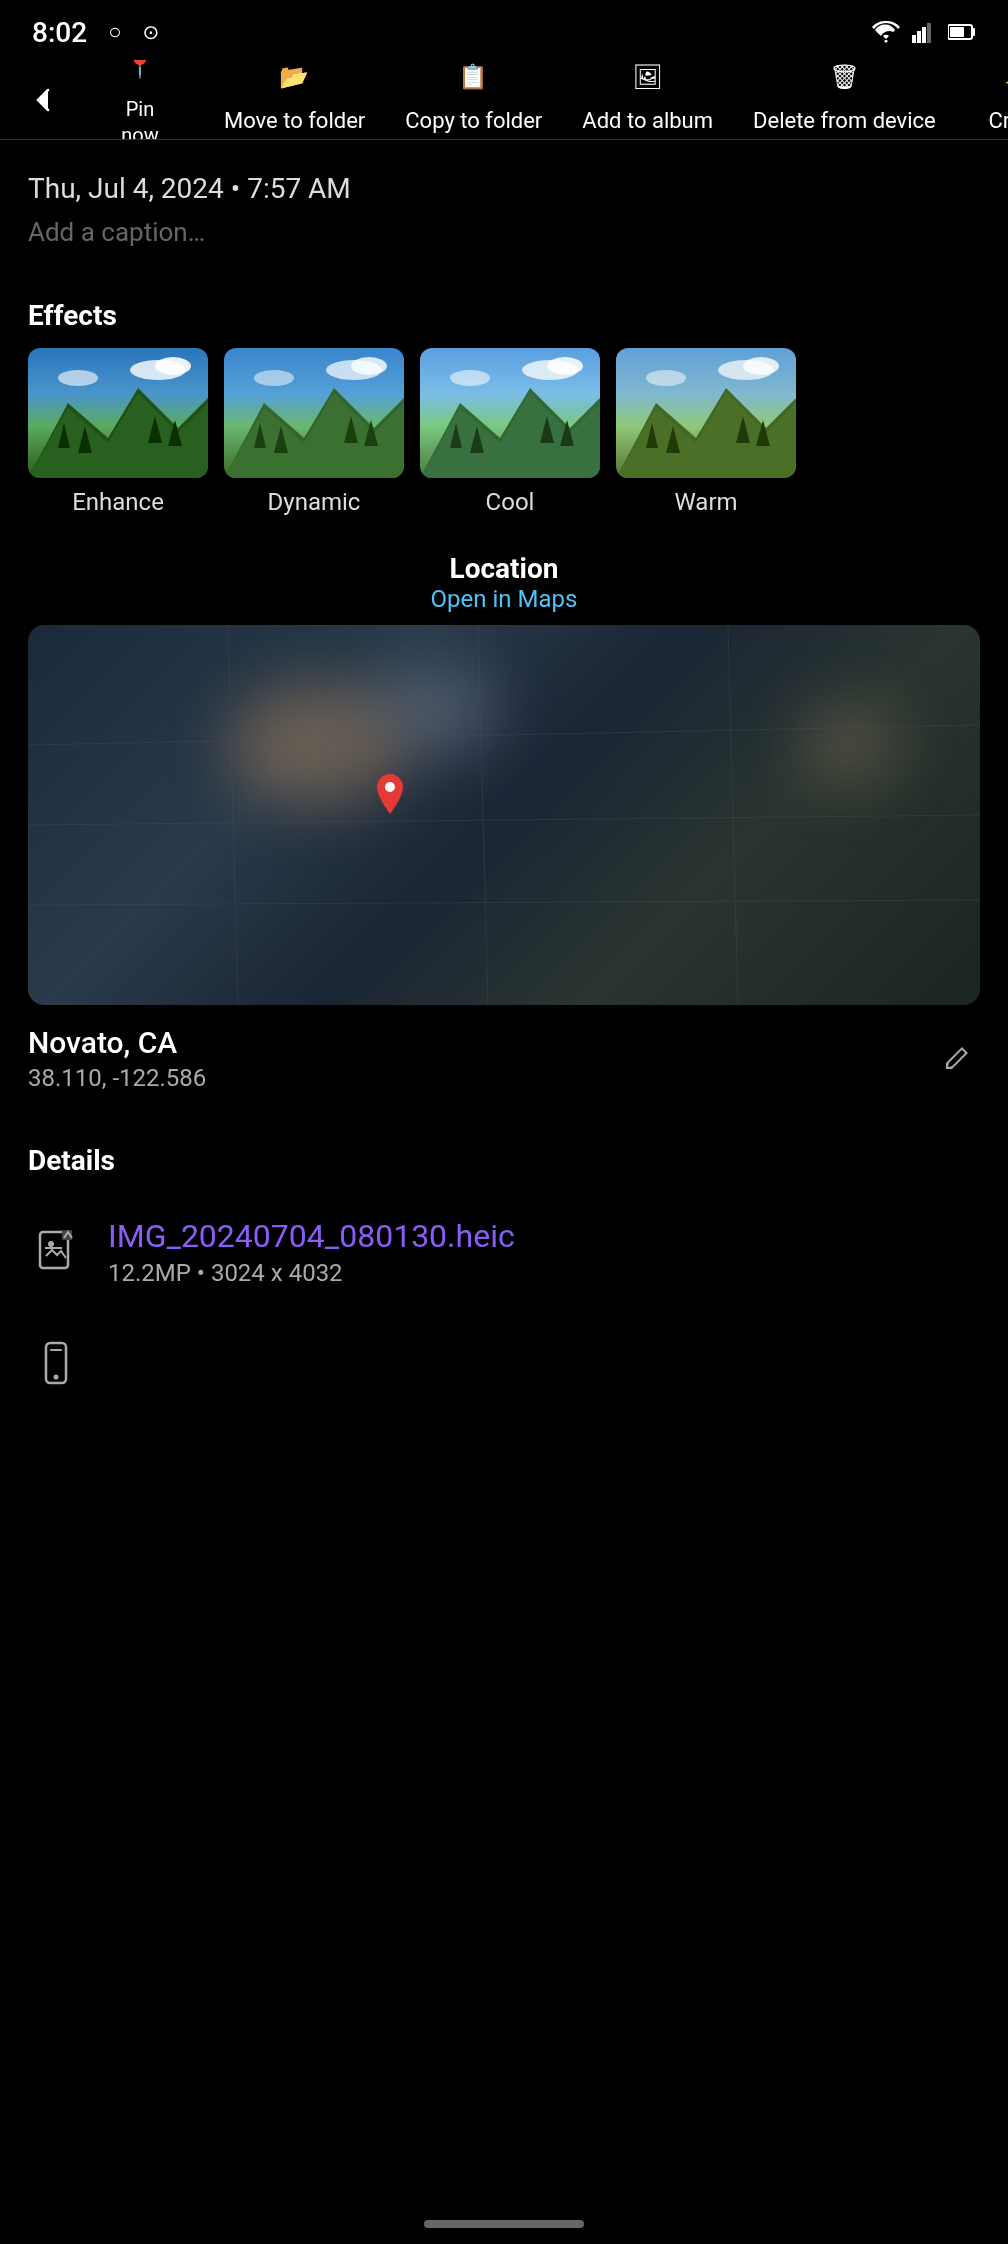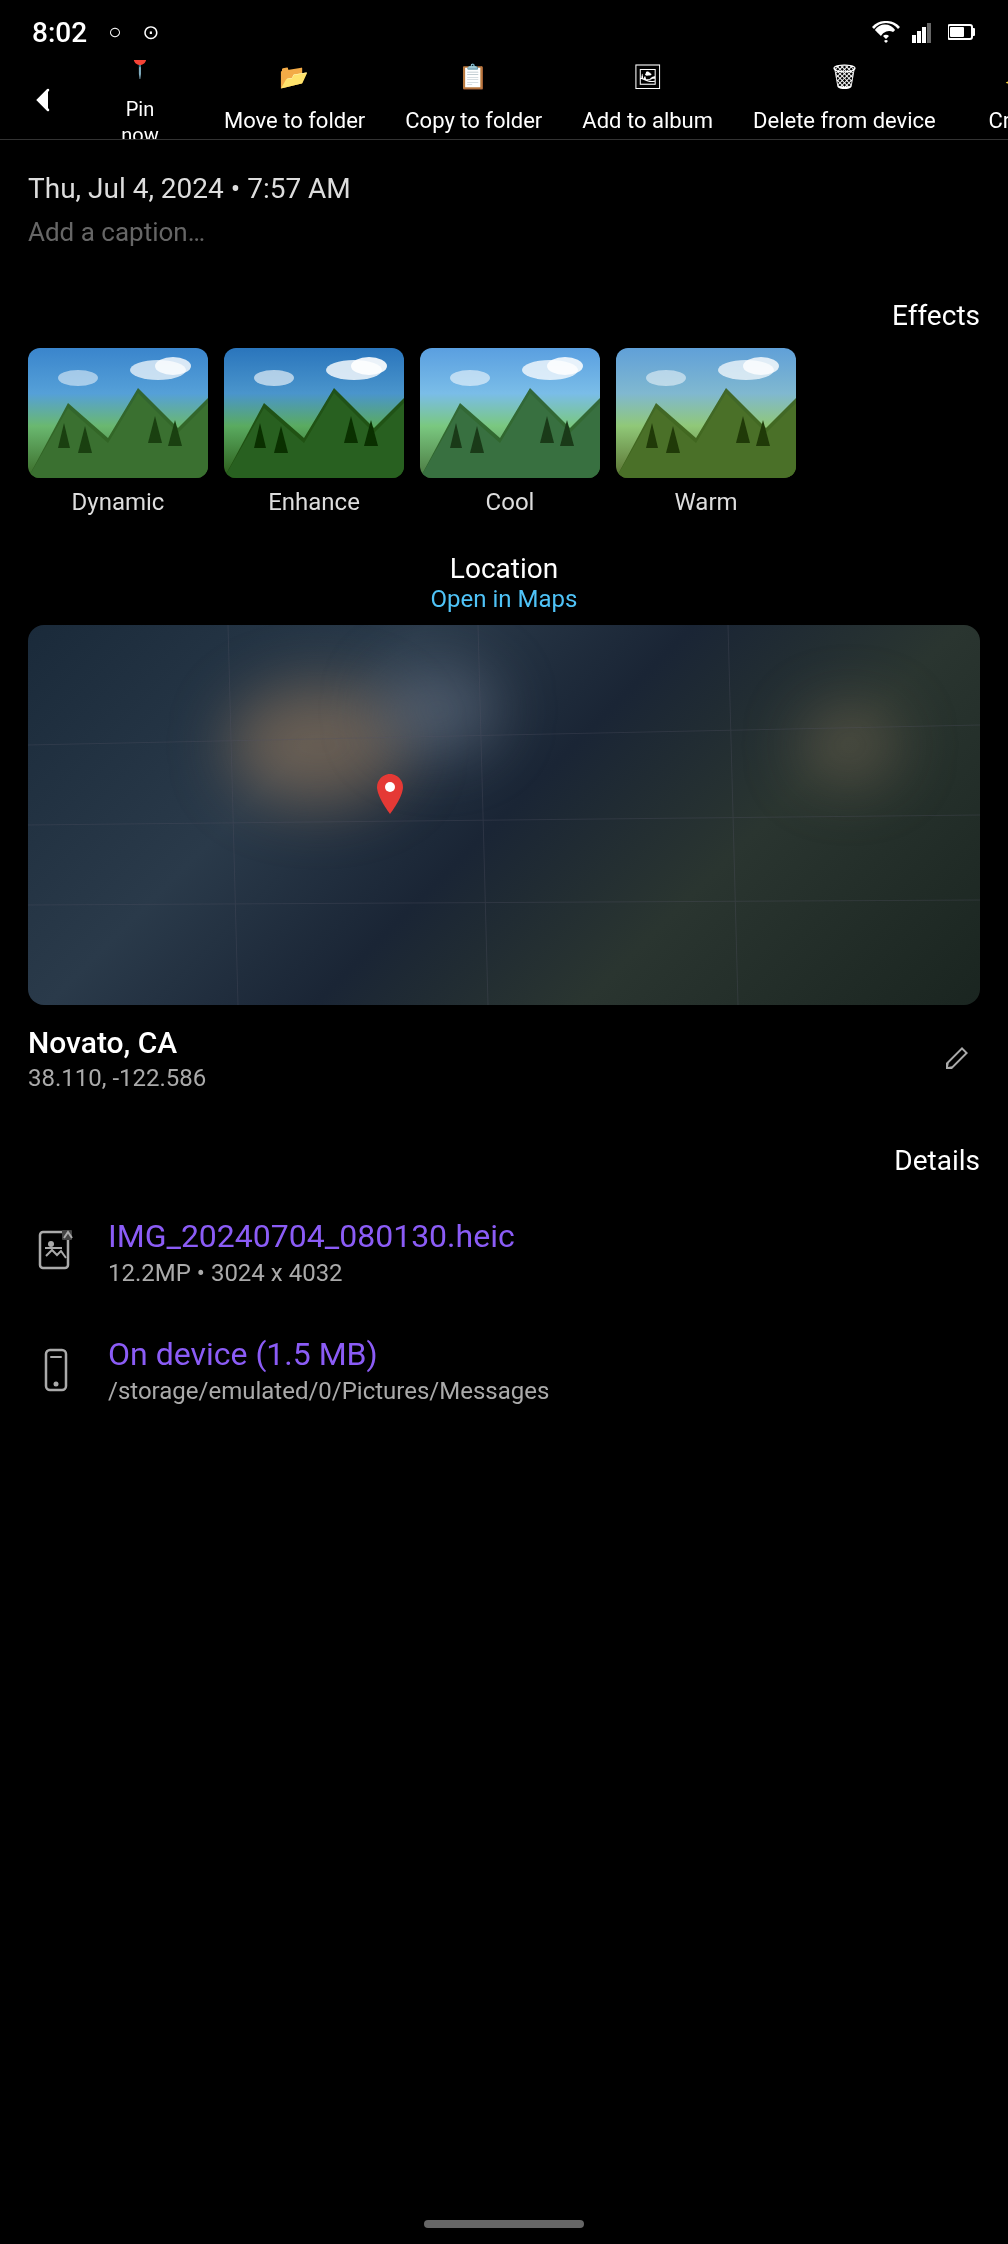--- a/index.html
+++ b/index.html
@@ -104,24 +104,23 @@
     .caption-input {
       font-size: 26px;
       color: #666;
       padding: 12px 0;
       cursor: text;
     }
 
     
     .section-title {
       font-size: 28px;
-      font-weight: 400;
+      font-weight: 700;
       color: #fff;
       padding: 24px 0 16px;
-      text-align: right;
     }
 
     .effects-row {
       display: flex;
       gap: 16px;
       overflow-x: auto;
       padding-bottom: 12px;
     }
 
     .effects-row::-webkit-scrollbar { display: none; }
@@ -368,49 +367,20 @@
       <span>•</span>
       <span> </span>
       <span>7:57 AM</span>
     </div>
     <div class="caption-input">Add a caption…</div>
   </div>
 
   <div>
     <div class="section-title">Effects</div>
     <div class="effects-row">
-
-      <div class="effect-item">
-        <div class="effect-thumbnail">
-          <svg width="180" height="130" viewBox="0 0 180 130" xmlns="http://www.w3.org/2000/svg">
-            <defs>
-              <linearGradient id="skyD" x1="0" y1="0" x2="0" y2="1">
-                <stop offset="0%" stop-color="#3a85cc"></stop>
-                <stop offset="35%" stop-color="#55a0d8"></stop>
-                <stop offset="60%" stop-color="#6ab870"></stop>
-                <stop offset="100%" stop-color="#3a6a28"></stop>
-              </linearGradient>
-            </defs>
-            <rect width="180" height="130" fill="url(#skyD)"></rect>
-
-            <ellipse cx="130" cy="22" rx="28" ry="10" fill="white" opacity="0.7"></ellipse>
-            <ellipse cx="145" cy="18" rx="18" ry="9" fill="white" opacity="0.8"></ellipse>
-            <ellipse cx="50" cy="30" rx="20" ry="8" fill="white" opacity="0.5"></ellipse>
-
-            <polygon points="0,130 40,55 80,90 110,40 150,80 180,50 180,130" fill="#2d5e20" opacity="0.9"></polygon>
-            <polygon points="0,130 40,60 80,95 110,45 150,85 180,55 180,130" fill="#3a7030"></polygon>
-
-            <polygon points="30,100 36,75 42,100" fill="#1a4010"></polygon>
-            <polygon points="50,105 57,78 64,105" fill="#1a4010"></polygon>
-            <polygon points="120,95 127,68 134,95" fill="#1a4010"></polygon>
-            <polygon points="140,98 147,72 154,98" fill="#1a4010"></polygon>
-          </svg>
-        </div>
-        <span class="effect-label">Dynamic</span>
-      </div>
 
       <div class="effect-item">
         <div class="effect-thumbnail">
           <svg width="180" height="130" viewBox="0 0 180 130" xmlns="http://www.w3.org/2000/svg">
             <defs>
               <linearGradient id="skyE" x1="0" y1="0" x2="0" y2="1">
                 <stop offset="0%" stop-color="#2a75bc"></stop>
                 <stop offset="35%" stop-color="#4a95cc"></stop>
                 <stop offset="60%" stop-color="#5aab60"></stop>
                 <stop offset="100%" stop-color="#2a5a18"></stop>
@@ -428,20 +398,49 @@
             <polygon points="140,98 147,72 154,98" fill="#0a3000"></polygon>
           </svg>
         </div>
         <span class="effect-label">Enhance</span>
       </div>
 
       <div class="effect-item">
         <div class="effect-thumbnail">
           <svg width="180" height="130" viewBox="0 0 180 130" xmlns="http://www.w3.org/2000/svg">
             <defs>
+              <linearGradient id="skyD" x1="0" y1="0" x2="0" y2="1">
+                <stop offset="0%" stop-color="#3a85cc"></stop>
+                <stop offset="35%" stop-color="#55a0d8"></stop>
+                <stop offset="60%" stop-color="#6ab870"></stop>
+                <stop offset="100%" stop-color="#3a6a28"></stop>
+              </linearGradient>
+            </defs>
+            <rect width="180" height="130" fill="url(#skyD)"></rect>
+
+            <ellipse cx="130" cy="22" rx="28" ry="10" fill="white" opacity="0.7"></ellipse>
+            <ellipse cx="145" cy="18" rx="18" ry="9" fill="white" opacity="0.8"></ellipse>
+            <ellipse cx="50" cy="30" rx="20" ry="8" fill="white" opacity="0.5"></ellipse>
+
+            <polygon points="0,130 40,55 80,90 110,40 150,80 180,50 180,130" fill="#2d5e20" opacity="0.9"></polygon>
+            <polygon points="0,130 40,60 80,95 110,45 150,85 180,55 180,130" fill="#3a7030"></polygon>
+
+            <polygon points="30,100 36,75 42,100" fill="#1a4010"></polygon>
+            <polygon points="50,105 57,78 64,105" fill="#1a4010"></polygon>
+            <polygon points="120,95 127,68 134,95" fill="#1a4010"></polygon>
+            <polygon points="140,98 147,72 154,98" fill="#1a4010"></polygon>
+          </svg>
+        </div>
+        <span class="effect-label">Dynamic</span>
+      </div>
+
+      <div class="effect-item">
+        <div class="effect-thumbnail">
+          <svg width="180" height="130" viewBox="0 0 180 130" xmlns="http://www.w3.org/2000/svg">
+            <defs>
               <linearGradient id="skyC" x1="0" y1="0" x2="0" y2="1">
                 <stop offset="0%" stop-color="#5a9fe0"></stop>
                 <stop offset="35%" stop-color="#7abde8"></stop>
                 <stop offset="60%" stop-color="#7ac880"></stop>
                 <stop offset="100%" stop-color="#4a7840"></stop>
               </linearGradient>
             </defs>
             <rect width="180" height="130" fill="url(#skyC)"></rect>
             <ellipse cx="130" cy="22" rx="28" ry="10" fill="white" opacity="0.75"></ellipse>
             <ellipse cx="145" cy="18" rx="18" ry="9" fill="white" opacity="0.85"></ellipse>
@@ -548,23 +547,19 @@
     </div>
 
     <div class="detail-item">
       <div class="detail-icon">
         <svg width="48" height="48" viewBox="0 0 48 48">
           <rect x="14" y="4" width="20" height="40" rx="4" fill="none" stroke="#aaa" stroke-width="2.5"></rect>
           <circle cx="24" cy="38" r="2.5" fill="#aaa"></circle>
           <rect x="18" y="10" width="12" height="2" rx="1" fill="#aaa"></rect>
         </svg>
       </div>
-      <div class="detail-text">
-        <div class="filename">On device (1.5 MB)</div>
-        <div class="meta">/storage/emulated/0/Pictures/Messages</div>
-      </div>
     </div>
 
   </div>
 
 </div>
 
 <div class="bottom-indicator"></div>
 
 </body></html>

